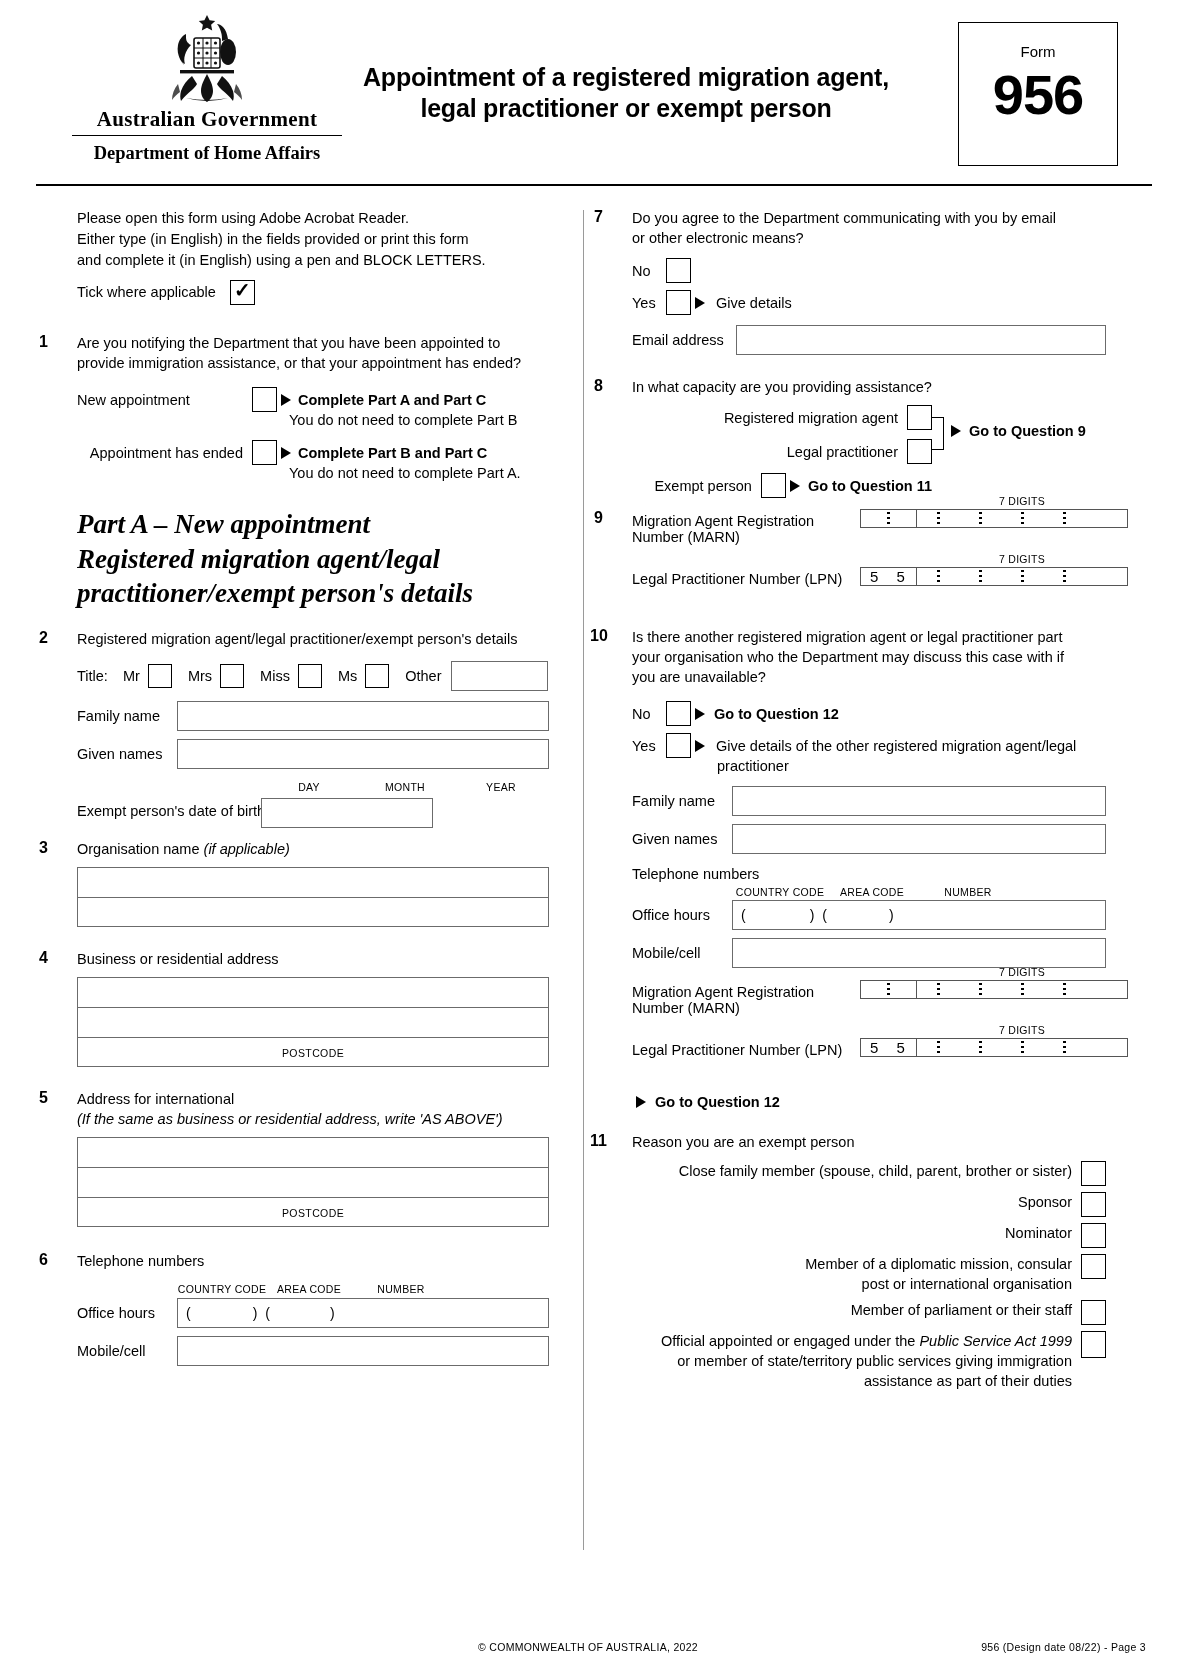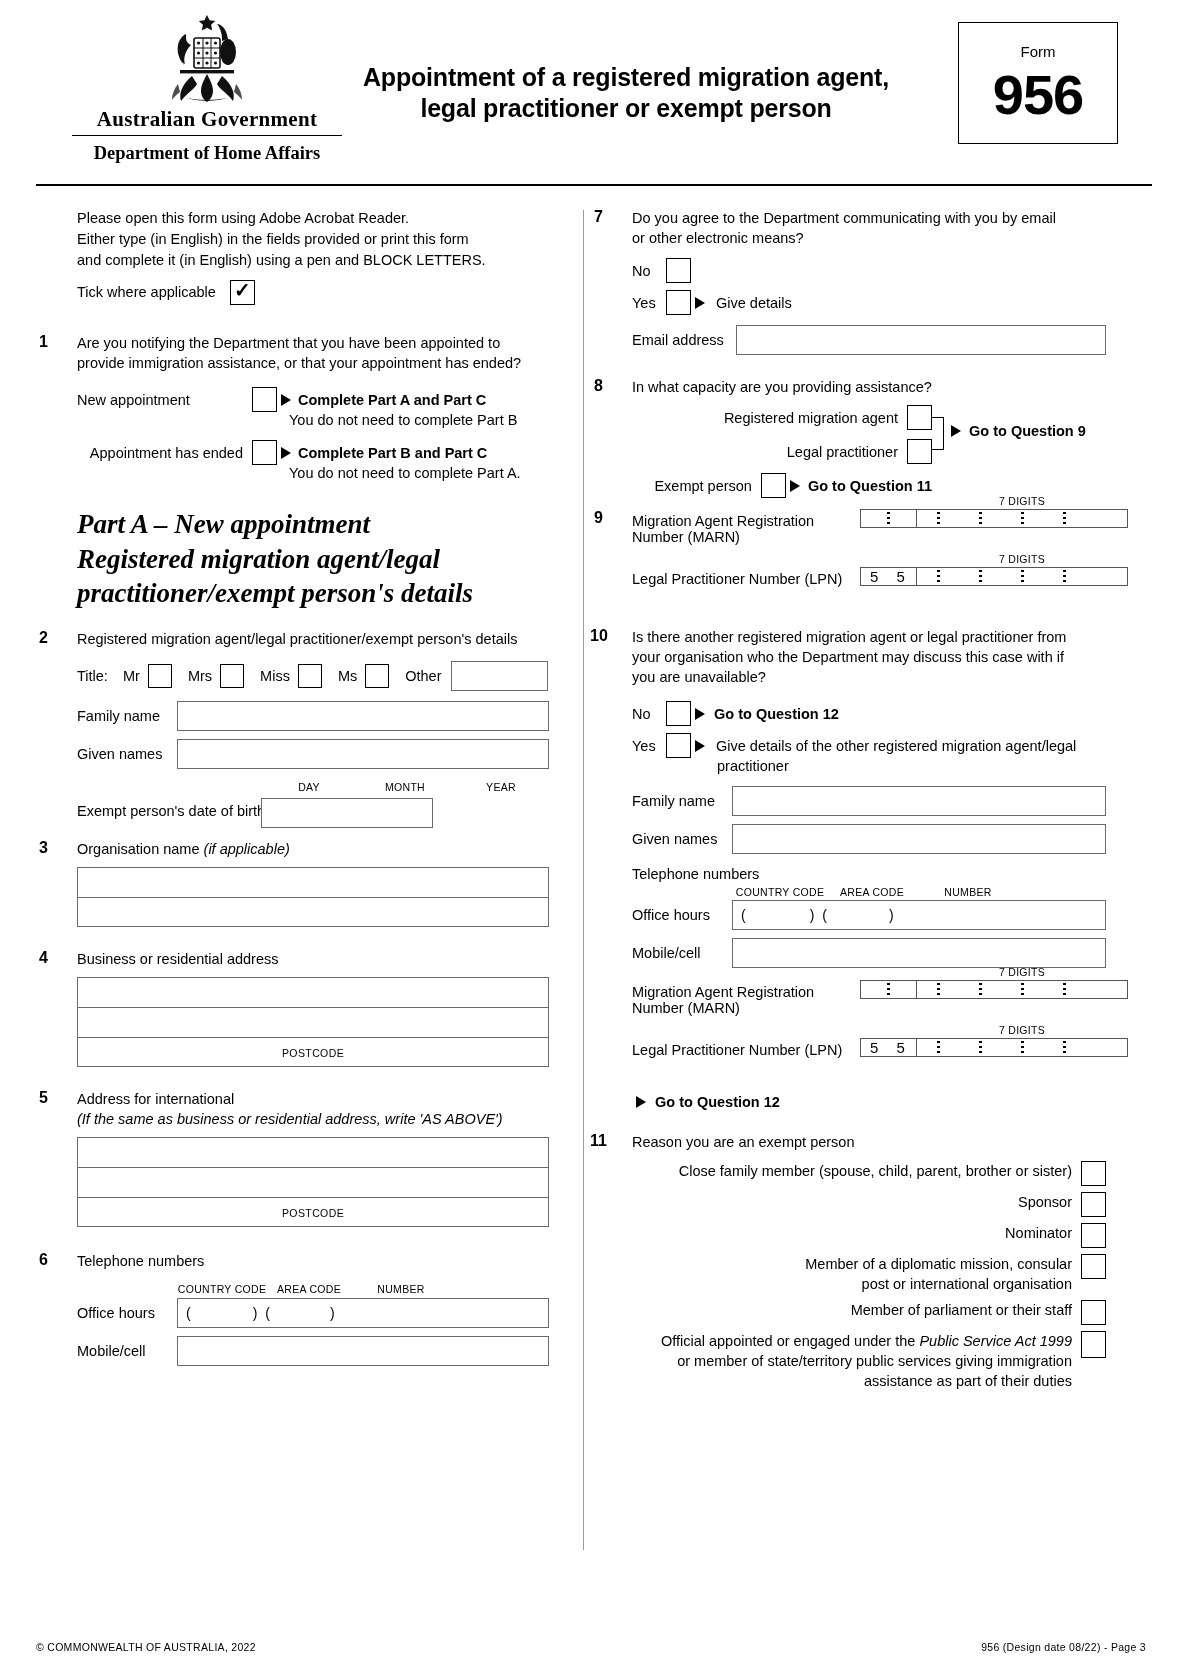--- a/index.html
+++ b/index.html
@@ -41,21 +41,21 @@
   .form-title {
     position: absolute; left: 310px; top: 62px; width: 560px;
     text-align: center;
     font-weight: bold;
     font-size: 25px;
     line-height: 1.25;
     letter-spacing: -0.2px;
   }
   .form-box {
     position: absolute; right: 34px; top: 22px;
-    width: 160px; height: 122px;
+    width: 160px; height: 144px;
     border: 1.4px solid #000;
     text-align: center;
   }
   .form-box .lbl { font-size: 15px; margin-top: 20px; }
   .form-box .num { font-size: 56px; font-weight: bold; margin-top: 2px; letter-spacing: -1px; }
 
   
   .columns { position: relative; margin: 0 36px; padding-top: 22px; }
   .col-left { position: absolute; left: 5px; top: 22px; width: 508px; }
   .col-right { position: absolute; left: 560px; top: 22px; width: 510px; }
@@ -146,21 +146,21 @@
   .q11row { display:flex; align-items:flex-start; justify-content:flex-end; margin-bottom: 6px; }
   .q11txt { text-align: right; line-height: 1.36; padding-right: 9px; padding-top: 1px; }
   .cbbig { width: 25px; height: 25px; border:1.3px solid #000; flex:0 0 auto; }
   .cbbig.tall2 { height: 27px; }
 
   
   .footer {
     position: absolute; left: 36px; right: 36px; bottom: 24px;
     font-size: 10.5px; letter-spacing: .3px;
   }
-  .footer .c { position:absolute; left:0; right:12px; }
+  .footer .c { position:absolute; left:0; right:12px; text-align:center; }
   .footer .r { position:absolute; right: 6px; }
 </style>
 </head>
 <body>
 
 <div class="page">
 
   <div class="header">
     <div class="crest-block">
       <svg class="crest" viewBox="0 0 130 92">
@@ -497,21 +497,21 @@
                 <span class="d"></span>
               </div>
             </div>
           </div>
         </div>
       </div>
 
       <div class="q" style="margin-top:4px;">
         <div class="qnum wide">10</div>
         <div class="qbody">
-          <div class="txt">Is there another registered migration agent or legal practitioner from</div>
+          <div class="txt">Is there another registered migration agent or legal practitioner part</div>
           <div class="txt">your organisation who the Department may discuss this case with if</div>
           <div class="txt">you are unavailable?</div>
 
           <div class="row" style="margin-top:14px;">
             <span style="width:34px;">No</span>
             <span class="cb"></span>
             <span class="arrow">
               <svg width="12" height="14" viewBox="0 0 12 14">
                   <path d="M1 1 L11 7 L1 13 Z" fill="#000"></path>
                 </svg>

